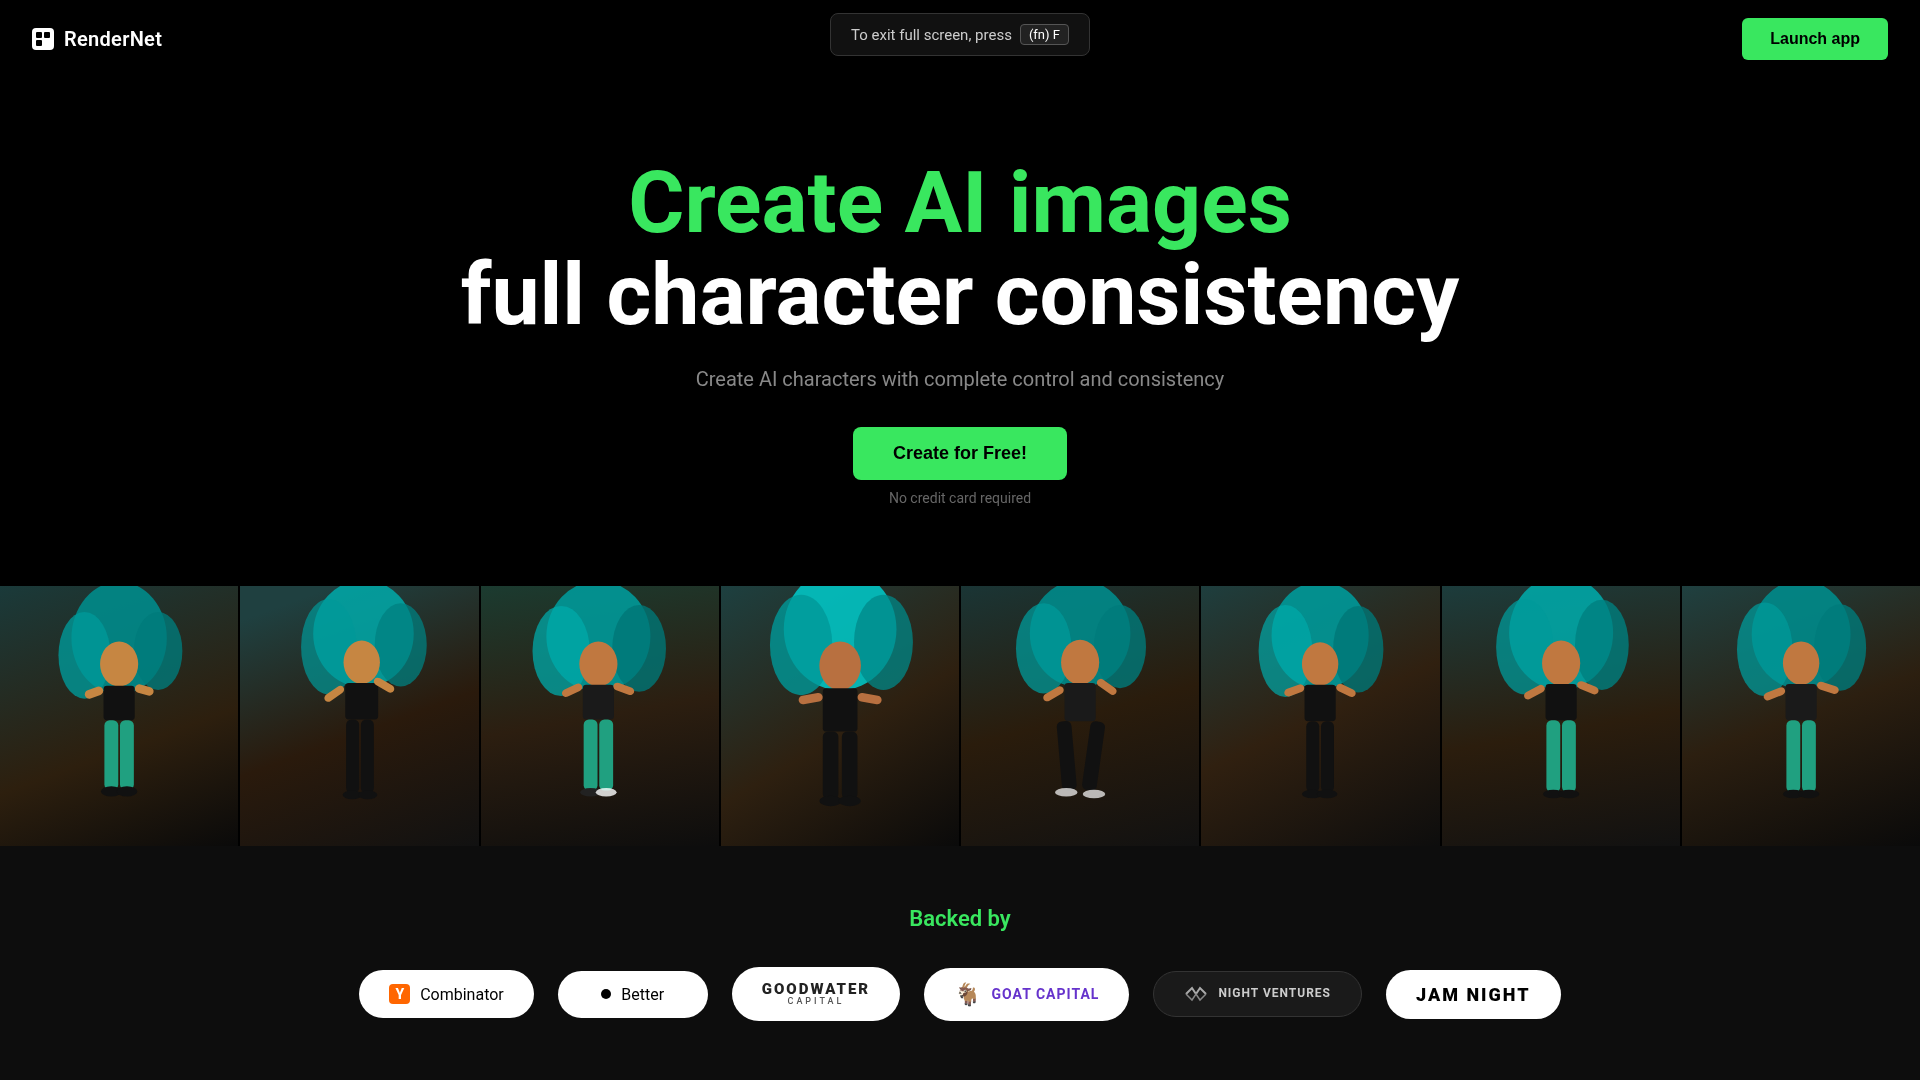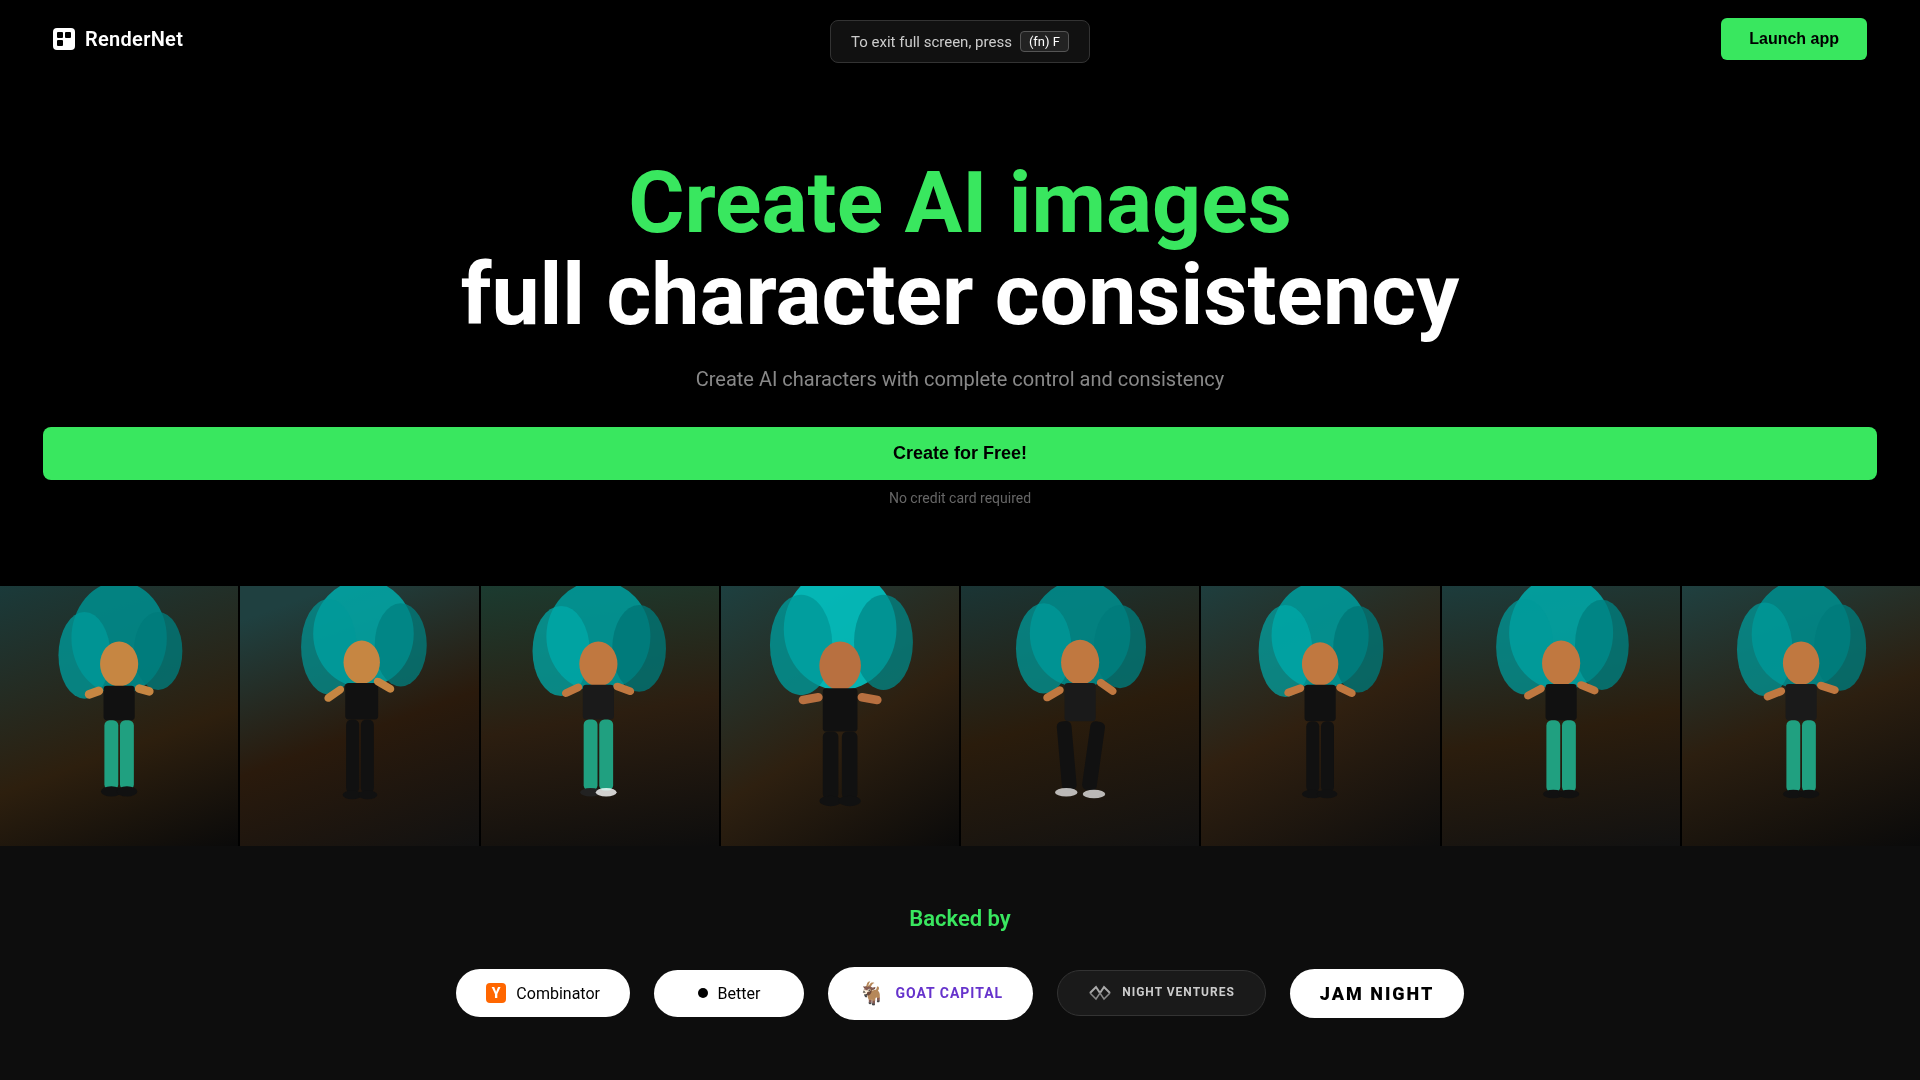--- a/index.html
+++ b/index.html
@@ -11,21 +11,21 @@
       width: 1920px;
       min-height: 1080px;
       overflow-x: hidden;
     }
 
     
     .navbar {
       display: flex;
       align-items: center;
       justify-content: space-between;
-      padding: 18px 53px;
+      padding: 18px 32px;
       position: relative;
     }
 
     .logo-area {
       display: flex;
       align-items: center;
       gap: 10px;
     }
 
     .logo-icon {
@@ -39,21 +39,21 @@
       font-weight: 600;
       color: #fff;
       letter-spacing: 0.3px;
     }
 
     
     .fullscreen-toast {
       position: absolute;
       left: 50%;
       transform: translateX(-50%);
-      top: 20px;
+      top: 13px;
       background: #111;
       border: 1px solid #333;
       border-radius: 8px;
       padding: 10px 20px;
       font-size: 15px;
       color: #ccc;
       display: flex;
       align-items: center;
       gap: 8px;
       white-space: nowrap;
@@ -104,20 +104,21 @@
     .hero-subtitle {
       font-size: 20px;
       color: #888;
       margin-top: 24px;
     }
 
     .hero-cta-area {
       margin-top: 36px;
       display: flex;
       flex-direction: column;
+      align-items: center;
       gap: 10px;
     }
 
     .cta-btn {
       background: #39e75f;
       color: #000;
       border: none;
       border-radius: 8px;
       padding: 16px 40px;
       font-size: 18px;
@@ -443,20 +444,26 @@
     <div class="backer-badge">
       <span class="yc-orange">Y</span>
       <span class="backer-text">Combinator</span>
     </div>
 
     <div class="backer-badge">
       <div class="better-dot"></div>
       <span class="backer-text">Better</span>
     </div>
 
+    <div class="backer-badge">
+      <div style="display:flex; flex-direction:column; align-items:center; line-height:1.1;">
+        <span style="font-size:15px; font-weight:900; color:#222; letter-spacing:2px;">GOODWATER</span>
+        <span style="font-size:9px; color:#555; letter-spacing:3px; font-weight:500;">CAPITAL</span>
+      </div>
+    </div>
 
     <div class="backer-badge">
       <span style="color:#6633cc; font-size:22px;">🐐</span>
       <span style="font-size:14px; font-weight:700; color:#6633cc; letter-spacing:1px;">GOAT CAPITAL</span>
     </div>
 
     <div class="backer-badge-dark">
       <svg width="24" height="16" viewBox="0 0 24 16">
         <path d="M2 8 L8 2 L12 8 L16 2 L22 8" stroke="#aaa" stroke-width="2" fill="none"></path>
         <path d="M2 8 L8 14 L12 8 L16 14 L22 8" stroke="#888" stroke-width="1.5" fill="none"></path>

